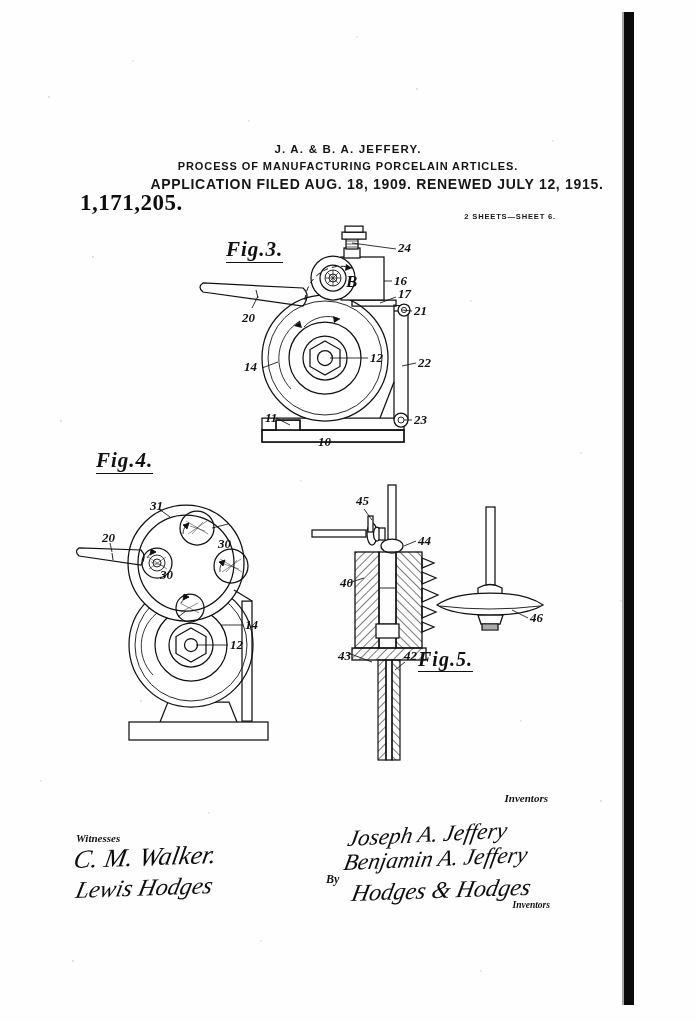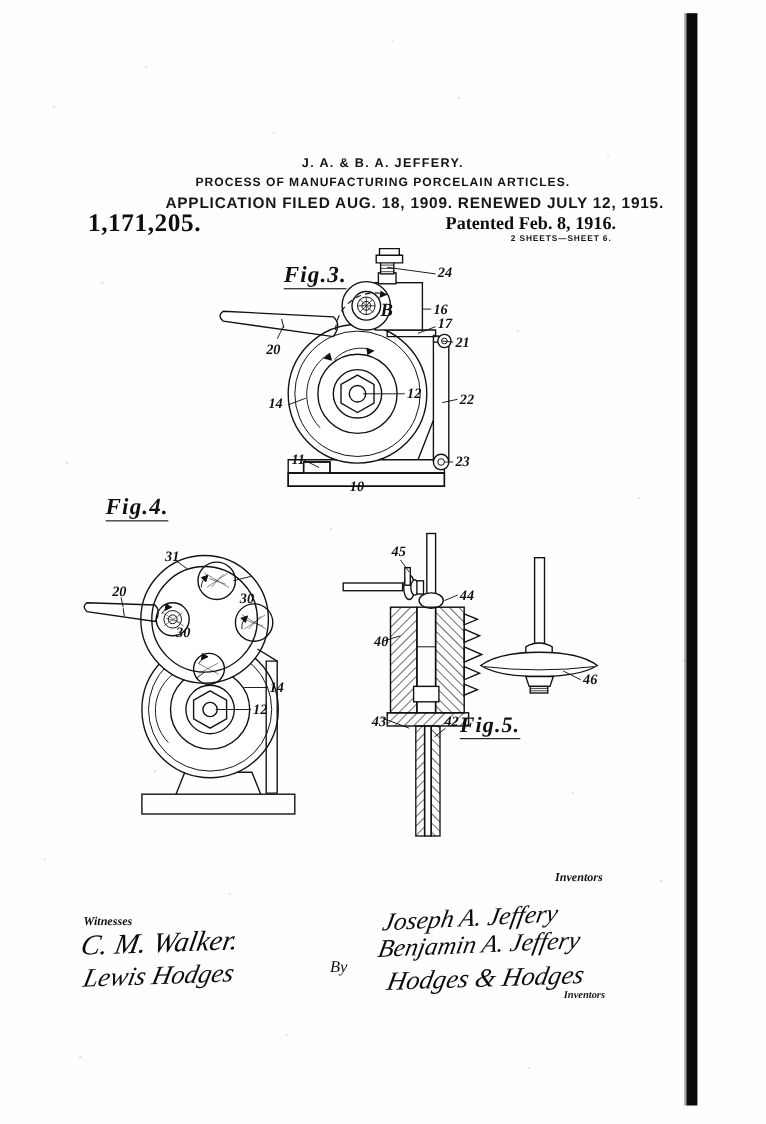--- a/index.html
+++ b/index.html
@@ -57,32 +57,32 @@
     font-size:7.6px;letter-spacing:.8px;color:#161616;white-space:nowrap;
   }
 
   
   .figcap{
     position:absolute;font-family:"Liberation Serif",serif;
     font-style:italic;font-weight:bold;font-size:21px;
     letter-spacing:1px;color:#101010;white-space:nowrap;
   }
   .figcap .ul{border-bottom:1.4px solid #101010;padding-bottom:1px;}
-  #figcap-3{left:226px;top:237px;margin-left:32px;}
+  #figcap-3{left:226px;top:237px;}
   #figcap-4{left:96px;top:448px;}
   #figcap-5{left:418px;top:648px;font-size:20px;}
 
   
   .sigword{
     position:absolute;font-family:"Liberation Serif",serif;
     font-style:italic;color:#111;white-space:nowrap;
   }
   #witness-label{left:76px;top:832px;font-size:11px;font-weight:bold;}
   #inventors-label{right:148px;top:792px;font-size:11px;font-weight:bold;}
-  #by-label{left:300px;top:872px;font-size:15px;font-weight:normal;}
+  #by-label{left:326px;top:872px;font-size:12px;font-weight:bold;}
   #attorney-label{right:146px;top:900px;font-size:9.5px;font-weight:bold;}
   .sigtext{
     position:absolute;font-family:"Liberation Serif",serif;
     font-style:italic;color:#0c0c0c;white-space:nowrap;
     transform-origin:left center;
   }
   #witness-1{left:74px;top:845px;font-size:26px;transform:skewX(-12deg) rotate(-2deg);}
   #witness-2{left:76px;top:877px;font-size:24px;transform:skewX(-14deg) rotate(-2deg);}
   #inventor-1{left:348px;top:826px;font-size:23px;transform:skewX(-13deg) rotate(-3deg);}
   #inventor-2{left:344px;top:850px;font-size:23px;transform:skewX(-13deg) rotate(-2.5deg);}
@@ -105,21 +105,20 @@
 </style>
 </head>
 <body>
 
 <div id="sheet">
 
   <div class="hdr" id="inventor-line">J. A. &amp; B. A. JEFFERY.</div>
   <div class="hdr" id="title-line">PROCESS OF MANUFACTURING PORCELAIN ARTICLES.</div>
   <div class="hdr" id="filing-line">APPLICATION FILED AUG. 18, 1909.  RENEWED JULY 12, 1915.</div>
   <div id="patent-number">1,171,205.</div>
-  <div id="patent-date">Patented Feb. 8, 1916.</div>
   <div id="sheet-count">2 SHEETS—SHEET 6.</div>
 
   <div class="figcap" id="figcap-3"><span class="ul">Fig.3.</span></div>
 
   <svg id="fig3-svg" width="696" height="1022" aria-hidden="true">
 
     <path class="ln" d="M262 430 h14 v-10 h24 v10 h104 v12 h-142 z"></path>
     <path class="ln" d="M262 430 h142 v-12 h-142 z" fill="#fff"></path>
     <rect class="ln" x="262" y="430" width="142" height="12" fill="#fff"></rect>
     <path class="ln" d="M276 430 v-10 h24 v10"></path>

